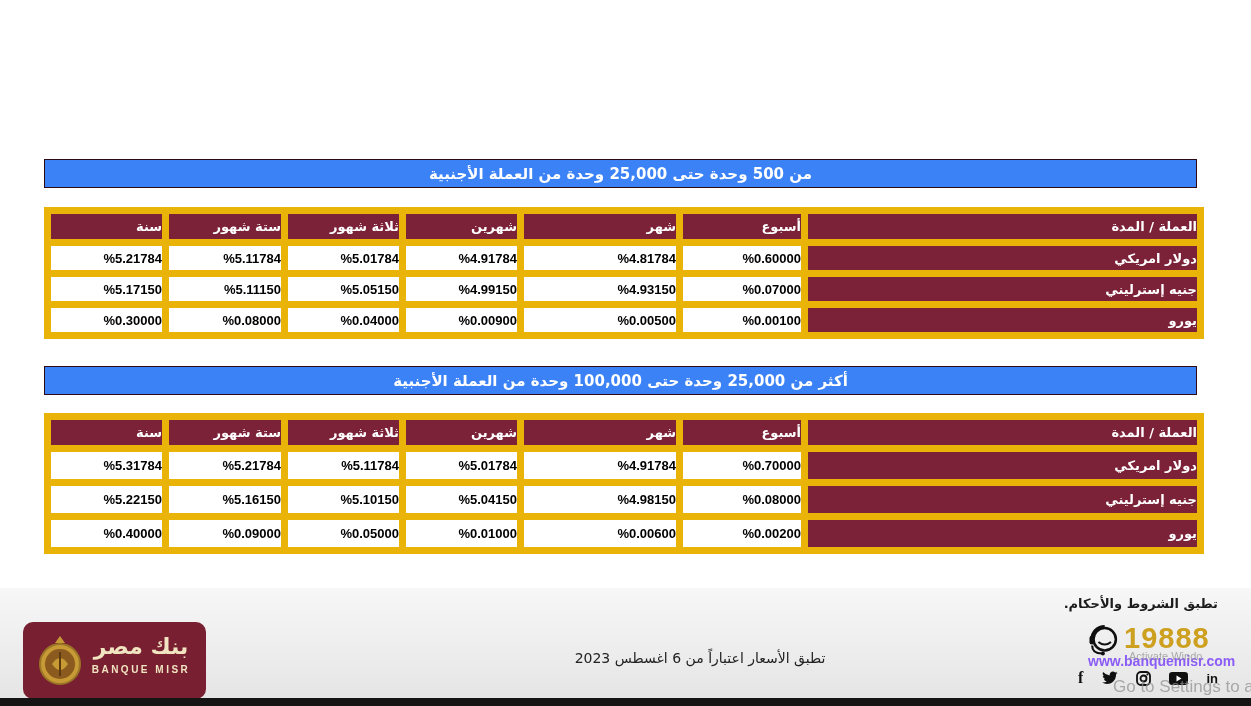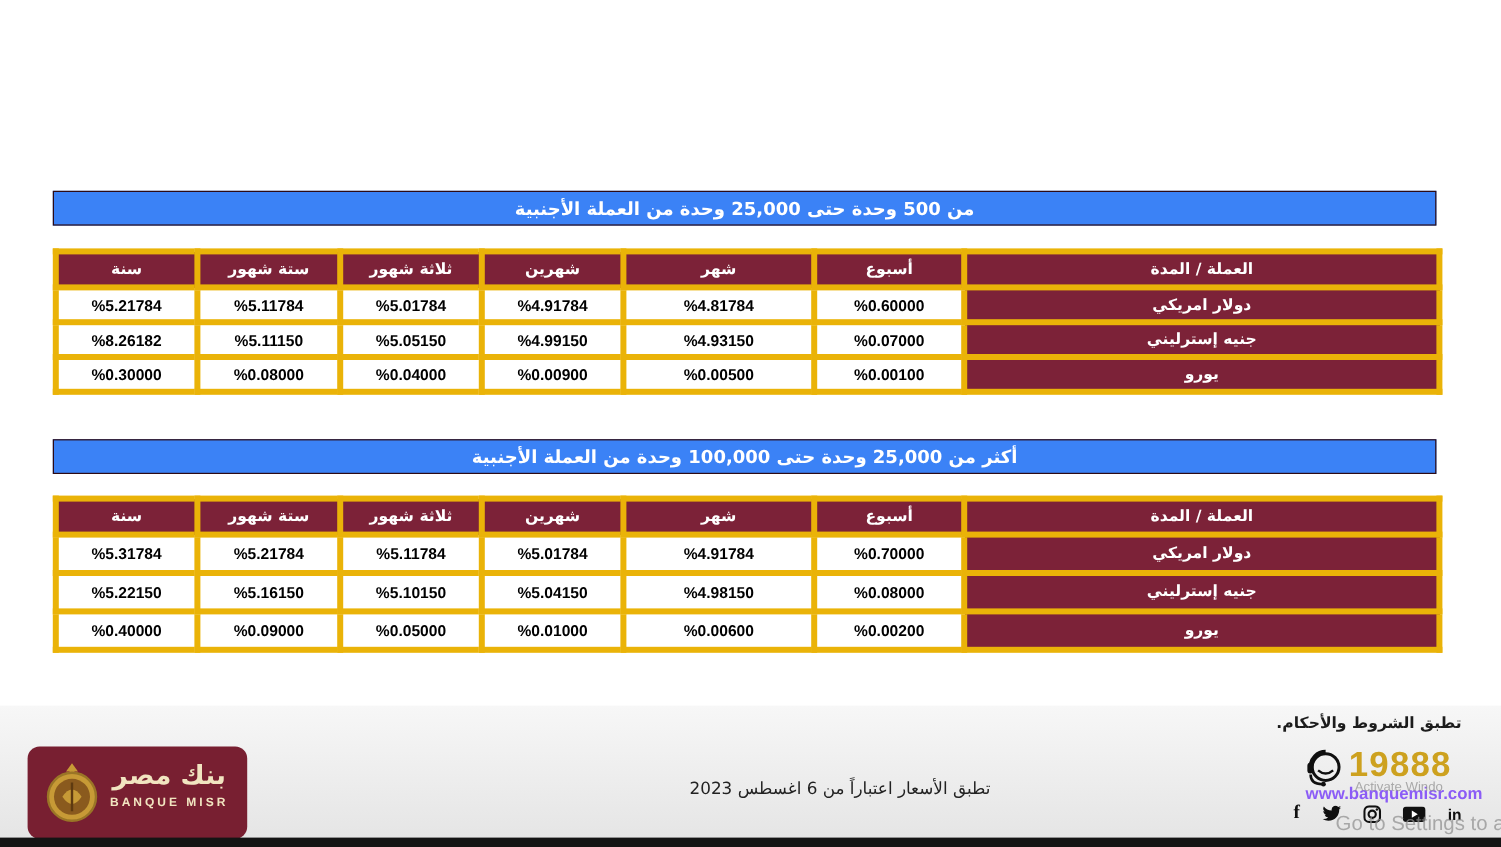--- a/index.html
+++ b/index.html
@@ -18,21 +18,21 @@
     font:bold 15px "DejaVu Sans",sans-serif;
   }
   .band1{top:159px;}
   .band2{top:366px;}
   table.rates{
     position:absolute;left:44px;width:1153px;border-collapse:collapse;table-layout:fixed;
   }
   .t1{top:207px;}
   .t2{top:413px;}
   table.rates th,table.rates td{
-    border:5px solid #eab308;text-align:center;vertical-align:middle;padding:0;
+    border:7px solid #eab308;text-align:right;vertical-align:middle;padding:0;
   }
   table.rates th{
     background:#7c2238;color:#fff;font:bold 13px "DejaVu Sans",sans-serif;height:25px;
   }
   .t2 th{height:29px;}
   td.val{
     background:#fff;color:#000;font:bold 13px "Liberation Sans","DejaVu Sans",sans-serif;height:24px;margin-left:24px;
   }
   .t2 td.val{height:27px;}
   td.cur{
@@ -123,21 +123,21 @@
         <td class="val" dir="ltr">%5.11784</td>
         <td class="val" dir="ltr">%5.21784</td>
       </tr>
       <tr>
         <td class="cur">جنيه إسترليني</td>
         <td class="val" dir="ltr">%0.07000</td>
         <td class="val" dir="ltr">%4.93150</td>
         <td class="val" dir="ltr">%4.99150</td>
         <td class="val" dir="ltr">%5.05150</td>
         <td class="val" dir="ltr">%5.11150</td>
-        <td class="val" dir="ltr">%8.26182</td>
+        <td class="val" dir="ltr">%5.17150</td>
       </tr>
       <tr>
         <td class="cur">يورو</td>
         <td class="val" dir="ltr">%0.00100</td>
         <td class="val" dir="ltr">%0.00500</td>
         <td class="val" dir="ltr">%0.00900</td>
         <td class="val" dir="ltr">%0.04000</td>
         <td class="val" dir="ltr">%0.08000</td>
         <td class="val" dir="ltr">%0.30000</td>
       </tr>

